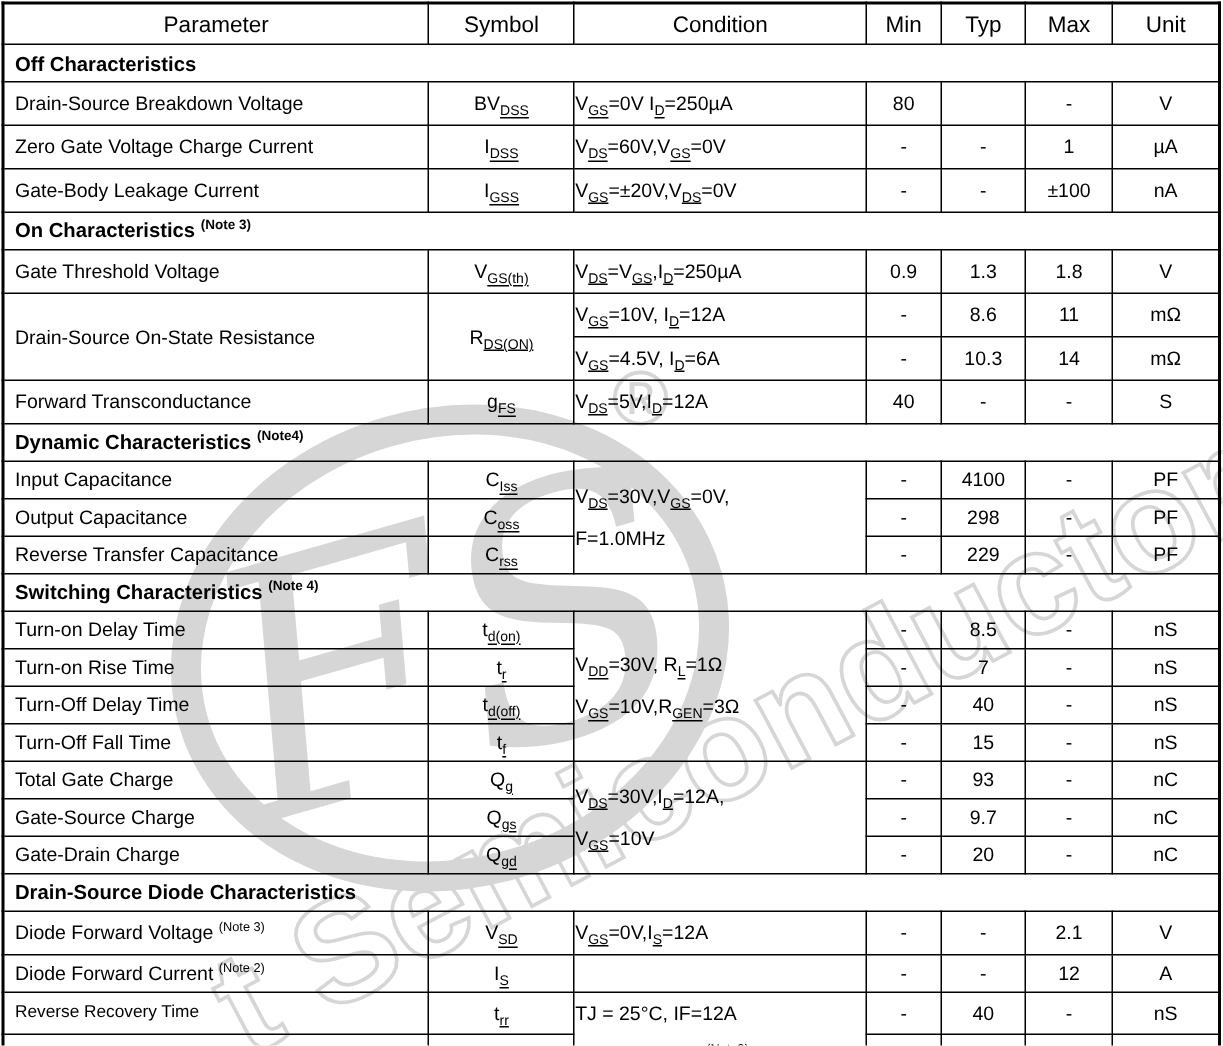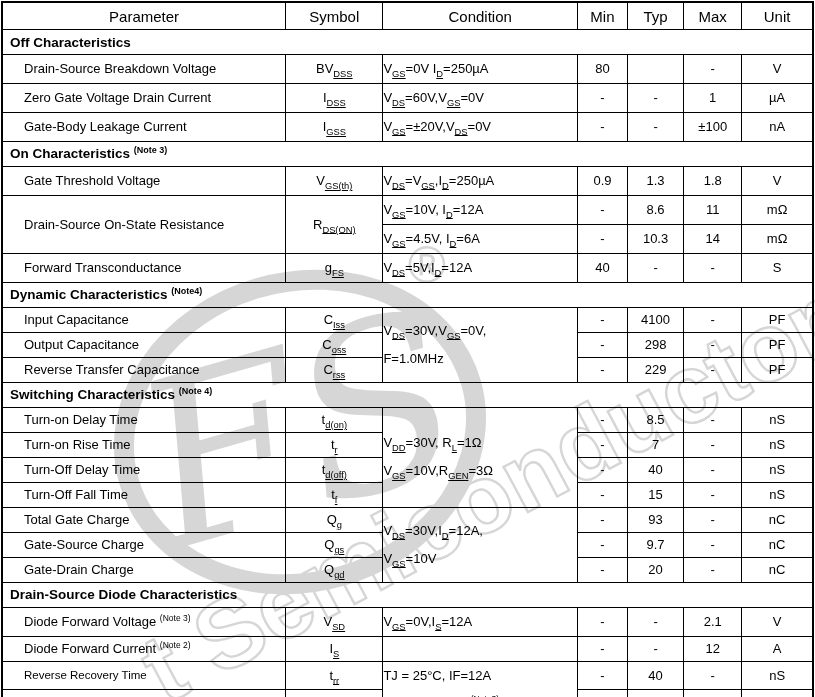--- a/index.html
+++ b/index.html
@@ -6,21 +6,21 @@
   .page{position:relative;width:815px;height:697px;overflow:hidden;
         font-family:"Liberation Sans",sans-serif;color:#000;}
   .wm{position:absolute;top:0;left:0;z-index:0;}
   table.sheet{position:relative;z-index:1;border-collapse:collapse;table-layout:fixed;
               width:813px;margin:1px;background:transparent;}
   table.sheet th,table.sheet td{border:1.6px solid #000;overflow:hidden;}
   table.sheet{border:2px solid #000;}
   th{height:26px;font-size:15px;font-weight:normal;text-align:center;padding:0;}
   td{height:24px;font-size:13px;vertical-align:middle;padding:0;}
   td.section{font-size:13.5px;font-weight:bold;text-align:left;padding-left:7px;}
-  td.p{text-align:left;padding-left:21px;}
+  td.p{text-align:left;padding-left:7px;}
   td.p.small{font-size:11.5px;}
   td.c{text-align:center;}
   td.cond{text-align:left;line-height:2.15;}
   sub{font-size:72%;line-height:0;text-decoration:underline;}
   sup{font-size:8.5px;line-height:0;font-weight:normal;}
   td.section sup{font-weight:bold;font-size:9px;}
 </style>
 </head>
 <body>
 
@@ -61,21 +61,21 @@
         <tr>
           <td class="p">Drain-Source Breakdown Voltage</td>
           <td class="c">BV<sub>DSS</sub></td>
           <td class="cond">V<sub>GS</sub>=0V I<sub>D</sub>=250µA</td>
           <td class="c">80</td>
           <td class="c"></td>
           <td class="c">-</td>
           <td class="c">V</td>
         </tr>
         <tr>
-          <td class="p">Zero Gate Voltage Drain Current</td>
+          <td class="p">Zero Gate Voltage Charge Current</td>
           <td class="c">I<sub>DSS</sub></td>
           <td class="cond">V<sub>DS</sub>=60V,V<sub>GS</sub>=0V</td>
           <td class="c">-</td>
           <td class="c">-</td>
           <td class="c">1</td>
           <td class="c">µA</td>
         </tr>
         <tr>
           <td class="p">Gate-Body Leakage Current</td>
           <td class="c">I<sub>GSS</sub></td>

